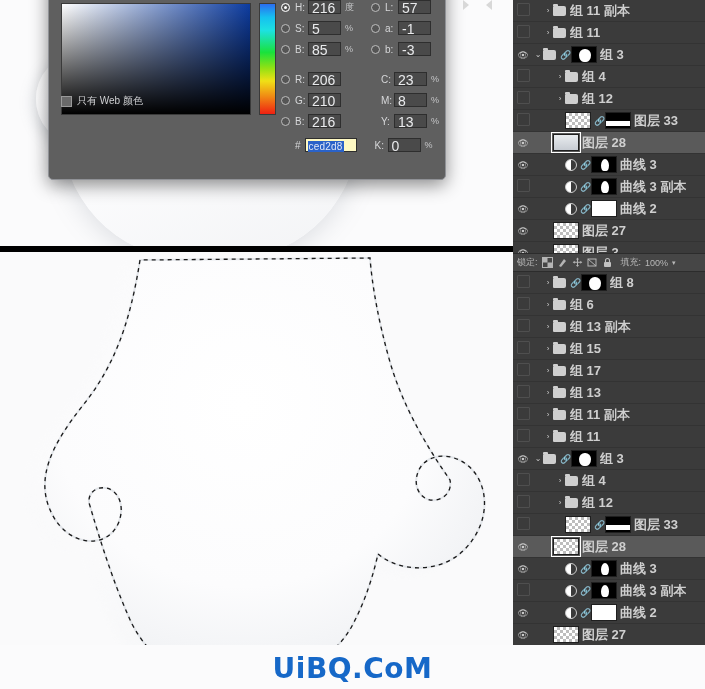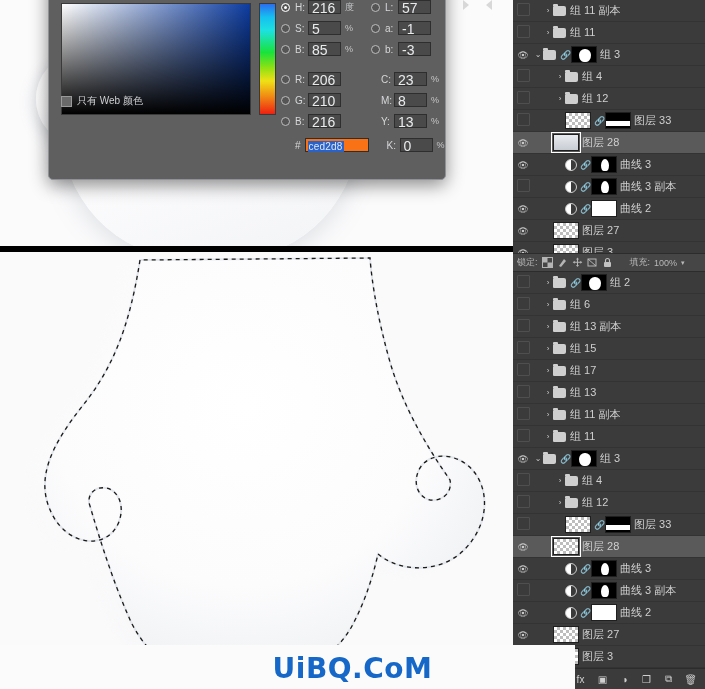--- a/index.html
+++ b/index.html
@@ -80,21 +80,21 @@
     width:33px;height:14px;background:#4a4a4a;border:1px solid #2e2e2e;
     color:#e9eaec;font-size:14px;line-height:14px;padding:0 3px;
     box-sizing:border-box;flex:0 0 auto;
   }
   .funit{color:#c6c7c9;font-size:9px;margin-left:4px;width:14px;flex:0 0 auto;}
   .fgap{width:12px;flex:0 0 auto;}
 
   .hexrow{display:flex;align-items:center;height:20px;margin-top:4px;}
   .hexhash{color:#d6d7d9;font-size:10px;margin-right:4px;margin-left:14px;}
   .hexinput{
-    width:64px;height:14px;background:#f97316;border:1px solid #2e2e2e;
+    width:52px;height:14px;background:#fef9c3;border:1px solid #2e2e2e;
     box-sizing:border-box;padding:0 2px;line-height:14px;
   }
   .hexsel{background:#2a62c8;color:#dfe6f5;font-size:10px;letter-spacing:.2px;padding:0 1px;}
 
   
   .panel{position:absolute;right:0;width:192px;background:#3b3b3b;color:#c8c8c8;}
   .panel-top{top:0;height:253px;}
   .panel-bottom{top:253px;height:436px;}
 
   .lockbar{
@@ -137,36 +137,36 @@
   .thumb.curvemask{background:#000;position:relative;}
   .thumb.curvemask:after{
     content:"";position:absolute;left:9px;top:2px;width:8px;height:12px;background:#fff;
     border-radius:50% 50% 35% 35%/55% 55% 45% 45%;
   }
   .adjicon{
     width:12px;height:12px;border-radius:50%;flex:0 0 auto;margin-right:3px;
     background:linear-gradient(90deg,#ffffff 50%,#3a3a3a 50%);border:1px solid #cfcfcf;box-sizing:border-box;
   }
   .linkicon{width:9px;text-align:center;color:#d0d0d0;font-size:9px;flex:0 0 auto;margin-right:2px;}
-  .lname{font-size:11px;color:#cfcfcf;white-space:nowrap;overflow:hidden;}
+  .lname{font-size:13px;color:#cfcfcf;white-space:nowrap;overflow:hidden;font-weight:bold;}
 
   .panel-footer{
     position:absolute;left:0;right:0;bottom:0;height:20px;background:#3b3b3b;
     border-top:1px solid #2c2c2c;display:flex;align-items:center;justify-content:flex-end;
     gap:9px;padding-right:8px;color:#cfcfcf;font-size:11px;
   }
   .fico{width:13px;height:13px;display:flex;align-items:center;justify-content:center;font-size:10px;color:#cfcfcf;}
 
   
   .wm{
     position:absolute;left:0;bottom:4px;width:705px;text-align:center;
     color:#1668c8;font-size:28px;font-weight:bold;letter-spacing:.5px;
     font-family:"DejaVu Sans",sans-serif;
   }
-  .wm-wrap{position:absolute;left:0;bottom:0;width:575px;height:44px;background:#fbfbfc;}
+  .wm-wrap{position:absolute;left:0;bottom:0;width:705px;height:44px;background:#fbfbfc;}
 </style>
 </head>
 <body>
 
 <div class="root">
 
   <div class="canvas-top">
     <div class="blob ear-l"></div>
     <div class="blob ear-r"></div>
     <div class="blob head-top"></div>
@@ -449,33 +449,33 @@
             <rect x="1" y="2" width="8" height="7" fill="none" stroke="#c9c9c9"></rect>
             <path d="M1,2 L9,9" stroke="#c9c9c9"></path>
           </svg>
       </span>
       <span class="li">
         <svg width="11" height="11" viewBox="0 0 11 11">
             <rect x="2" y="5" width="7" height="5" rx="1" fill="#d8d8d8"></rect>
             <path d="M3.5,5 V3.5 a2,2 0 0 1 4,0 V5" fill="none" stroke="#d8d8d8" stroke-width="1.1"></path>
           </svg>
       </span>
-      <span style="margin-left:13px">填充:</span>
+      <span style="margin-left:4px">填充:</span>
       <span>100%</span>
       <span style="font-size:7px">▾</span>
     </div>
     <div id="rows-bottom">
         <div class="layer-row">
           <span class="eye off"><span class="eyebox"></span></span>
           <span style="width:10px;flex:0 0 auto"></span>
           <span class="arrow">›</span>
           <span class="folder"></span>
           <span class="linkicon">🔗</span>
           <span class="thumb maskblk"></span>
-          <span class="lname">组 2</span>
+          <span class="lname">组 8</span>
         </div>
         <div class="layer-row">
           <span class="eye off"><span class="eyebox"></span></span>
           <span style="width:10px;flex:0 0 auto"></span>
           <span class="arrow">›</span>
           <span class="folder"></span>
           <span class="lname">组 6</span>
         </div>
         <div class="layer-row">
           <span class="eye off"><span class="eyebox"></span></span>

